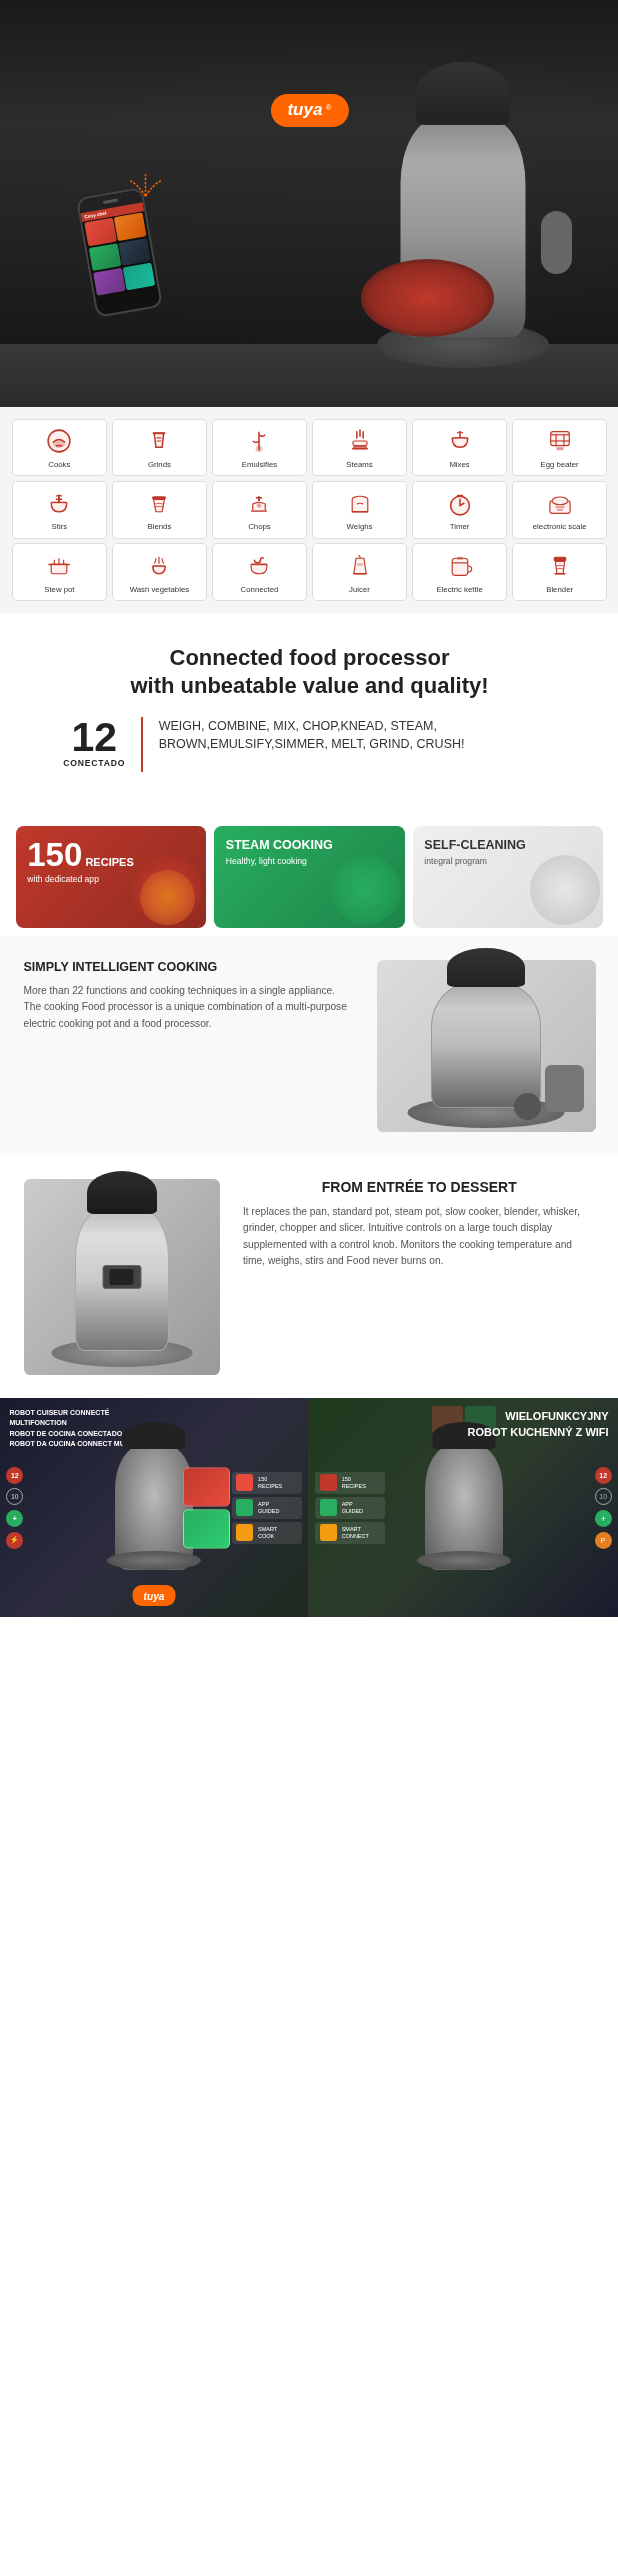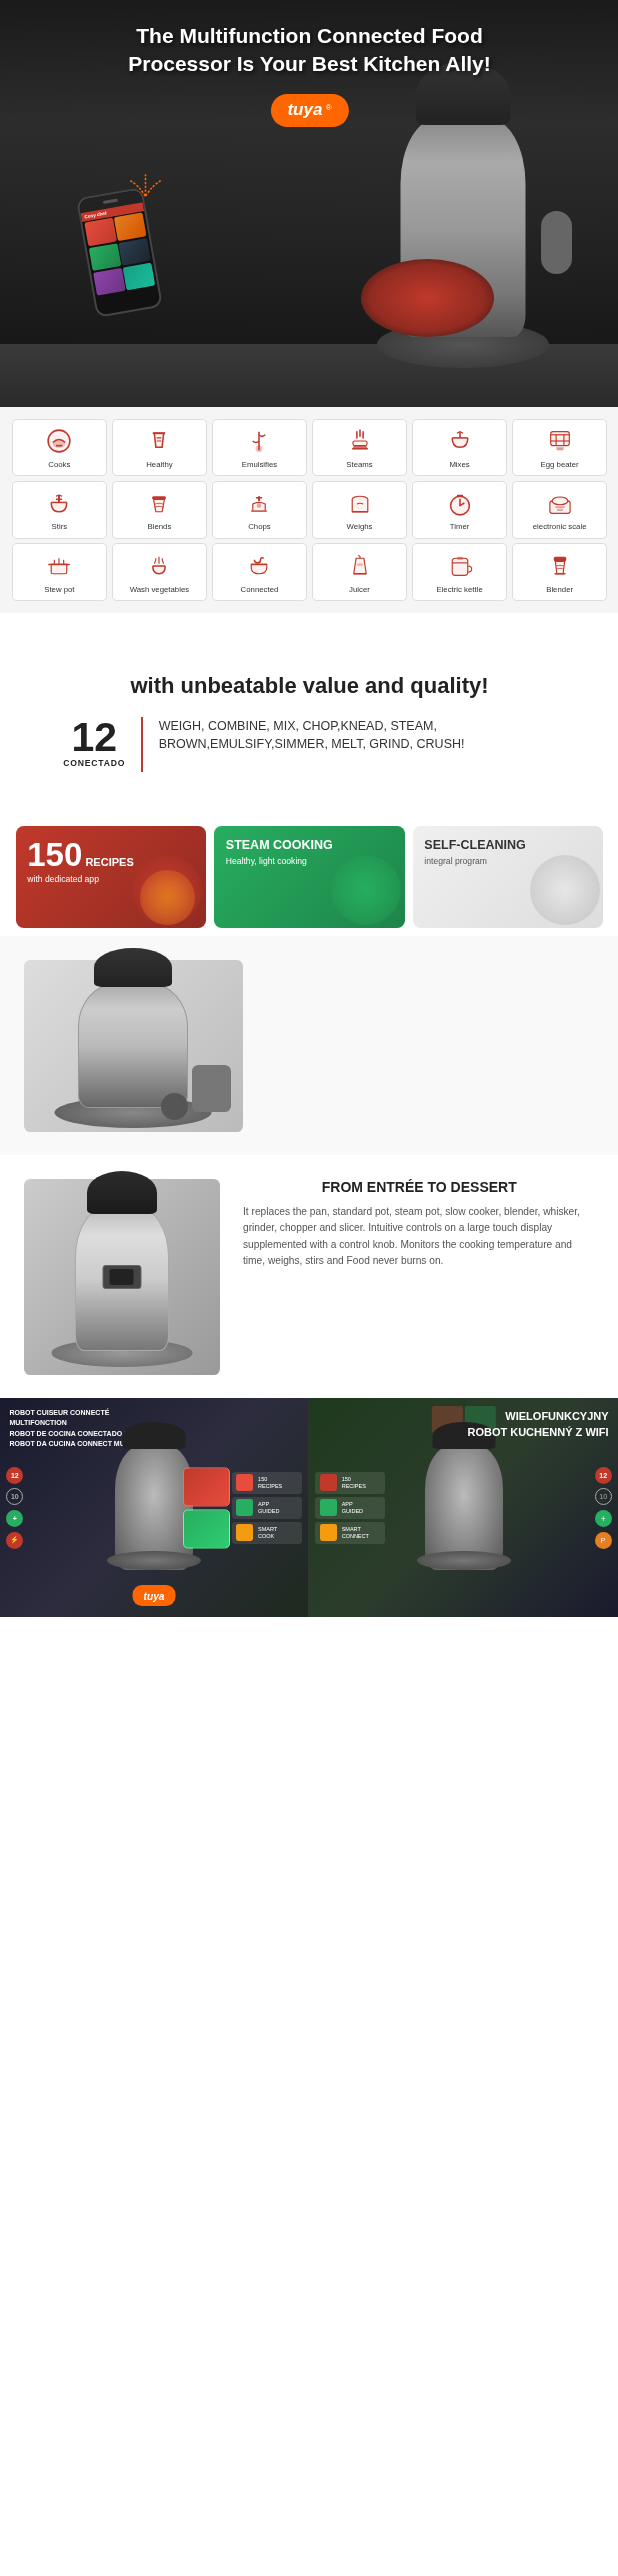--- a/index.html
+++ b/index.html
@@ -376,22 +376,21 @@
     </svg>
   </div>
 
   <div style="position:absolute;top:94px;left:50%;transform:translateX(-50%);z-index:10;background:#ff6600;padding:6.3px 17px;border-radius:17px;">
     <span style="color:#fff;font-size:17px;font-weight:bold;font-style:italic;">tuya</span>
     <span style="color:#fff;font-size:7.8px;vertical-align:super;">®</span>
   </div>
 
   <div style="position:relative;z-index:10;text-align:center;margin-top:22px;">
     <div style="color:#fff;font-size:21px;font-weight:bold;line-height:1.35;text-shadow:1.6px 1.6px 4.7px rgba(0,0,0,0.7);">
-      <span>The  Multifunction Connected Food</span><br>
-      <span>Processor Is Your Best Kitchen Ally!</span>
+      <br>
     </div>
   </div>
 </div>
 
 <div class="functions-grid">
   <div class="functions-grid-inner">
 
     <div class="function-item">
       <div class="function-icon">
         <svg viewBox="0 0 36 36" fill="none">
@@ -405,21 +404,21 @@
     </div>
 
     <div class="function-item">
       <div class="function-icon">
         <svg viewBox="0 0 36 36" fill="none">
             <path d="M12 8 L24 8 L22 26 L14 26 Z" stroke="#c0392b" stroke-width="2" fill="#fff1f0"></path>
             <path d="M10 8 L26 8" stroke="#c0392b" stroke-width="2.5"></path>
             <path d="M15 14 L21 14 M15 18 L21 18" stroke="#c0392b" stroke-width="1.5"></path>
           </svg>
       </div>
-      <span class="function-label">Healthy</span>
+      <span class="function-label">Grinds</span>
     </div>
 
     <div class="function-item">
       <div class="function-icon">
         <svg viewBox="0 0 36 36" fill="none">
             <path d="M18 6 L18 30" stroke="#c0392b" stroke-width="2"></path>
             <path d="M18 10 Q22 14 26 10" stroke="#c0392b" stroke-width="2" fill="none"></path>
             <path d="M18 18 Q14 22 10 18" stroke="#c0392b" stroke-width="2" fill="none"></path>
             <circle cx="18" cy="28" r="4" fill="#c0392b" opacity="0.3" stroke="#c0392b" stroke-width="1"></circle>
           </svg>
@@ -608,21 +607,21 @@
           </svg>
       </div>
       <span class="function-label">Blender</span>
     </div>
 
   </div>
 </div>
 
 <div class="connected-section">
   <div class="connected-title">
-    <br>
+    <span>Connected food processor</span><br>
     <span>with unbeatable value and quality!</span>
   </div>
 
   <div class="functions-row">
     <div class="functions-number-box">
       <span class="functions-number">12</span>
       <span class="functions-label">CONECTADO</span>
     </div>
     <div style="width:1.6px;height:55px;background:#c0392b;flex-shrink:0;align-self:center;"></div>
     <p class="functions-text">WEIGH, COMBINE, MIX, CHOP,KNEAD, STEAM, BROWN,EMULSIFY,SIMMER, MELT, GRIND, CRUSH!</p>
@@ -662,20 +661,24 @@
       <div class="feature-card-sub" style="color:#555;">integral program</div>
     </div>
     <div style="position:absolute;right:3.9px;bottom:3.9px;width:70px;height:70px;border-radius:50%;overflow:hidden;opacity:0.4;">
       <div style="width:100%;height:100%;background:radial-gradient(ellipse,#f0f0f0 0%,#bbb 60%,#999 100%);"></div>
     </div>
   </div>
 
 </div>
 
 <div class="intelligent-section">
+  <div class="intelligent-text">
+    <h3 class="intelligent-title">SIMPLY INTELLIGENT COOKING</h3>
+    <p class="intelligent-desc">More than 22 functions and cooking techniques in a single appliance. The cooking Food processor is a unique combination of a multi-purpose electric cooking pot and a food processor.</p>
+  </div>
   <div class="intelligent-image">
 
     <div style="position:relative;width:196px;height:164px;">
 
       <div style="position:absolute;bottom:0;left:50%;transform:translateX(-50%);width:157px;height:31px;background:radial-gradient(ellipse,#888 0%,#555 100%);border-radius:50%;"></div>
       <div style="position:absolute;bottom:19.6px;left:50%;transform:translateX(-50%);width:110px;height:125px;background:linear-gradient(180deg,#aaa 0%,#ccc 20%,#bbb 50%,#888 80%,#666 100%);border-radius:35% 35% 10% 10%;border:1.6px solid #999;"></div>
       <div style="position:absolute;bottom:141px;left:50%;transform:translateX(-50%);width:78px;height:39px;background:linear-gradient(180deg,#333 0%,#222 100%);border-radius:50% 50% 10% 10%;"></div>
 
       <div style="position:absolute;bottom:15.7px;right:0;width:39px;height:47px;background:#777;border-radius:6.3px;"></div>
       <div style="position:absolute;bottom:7.8px;right:43px;width:27.4px;height:27.4px;background:#555;border-radius:50%;"></div>

